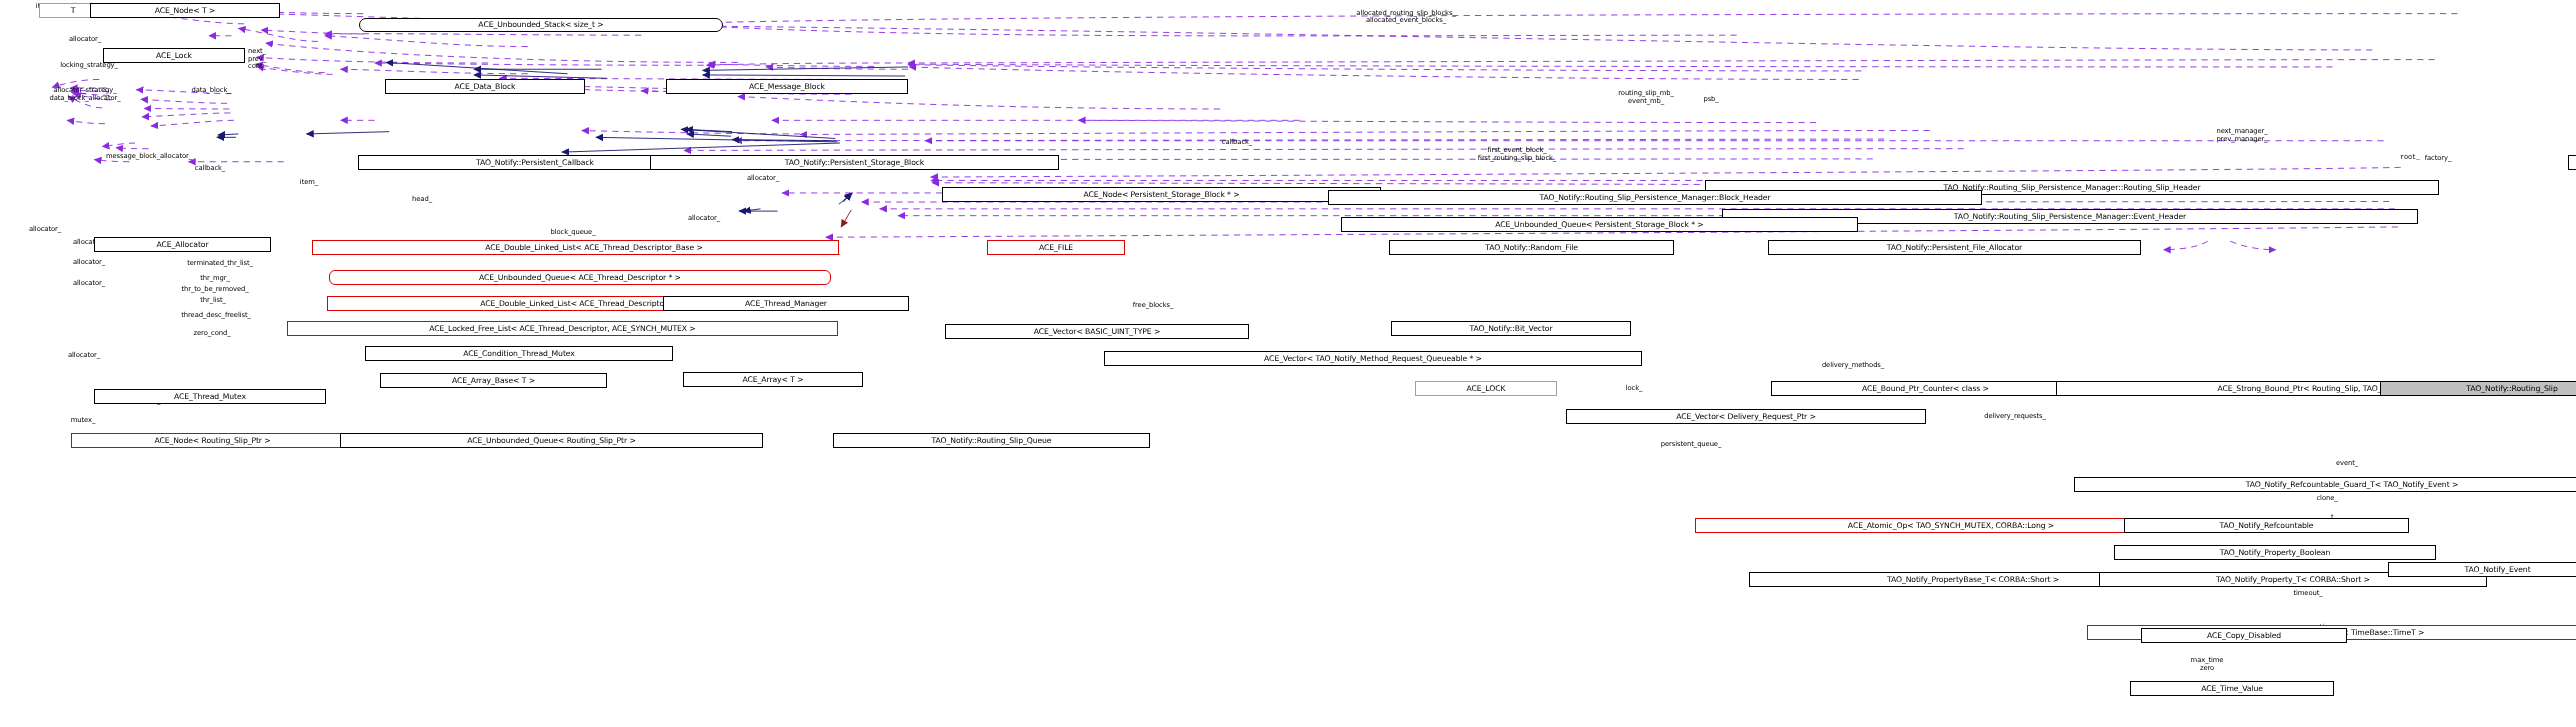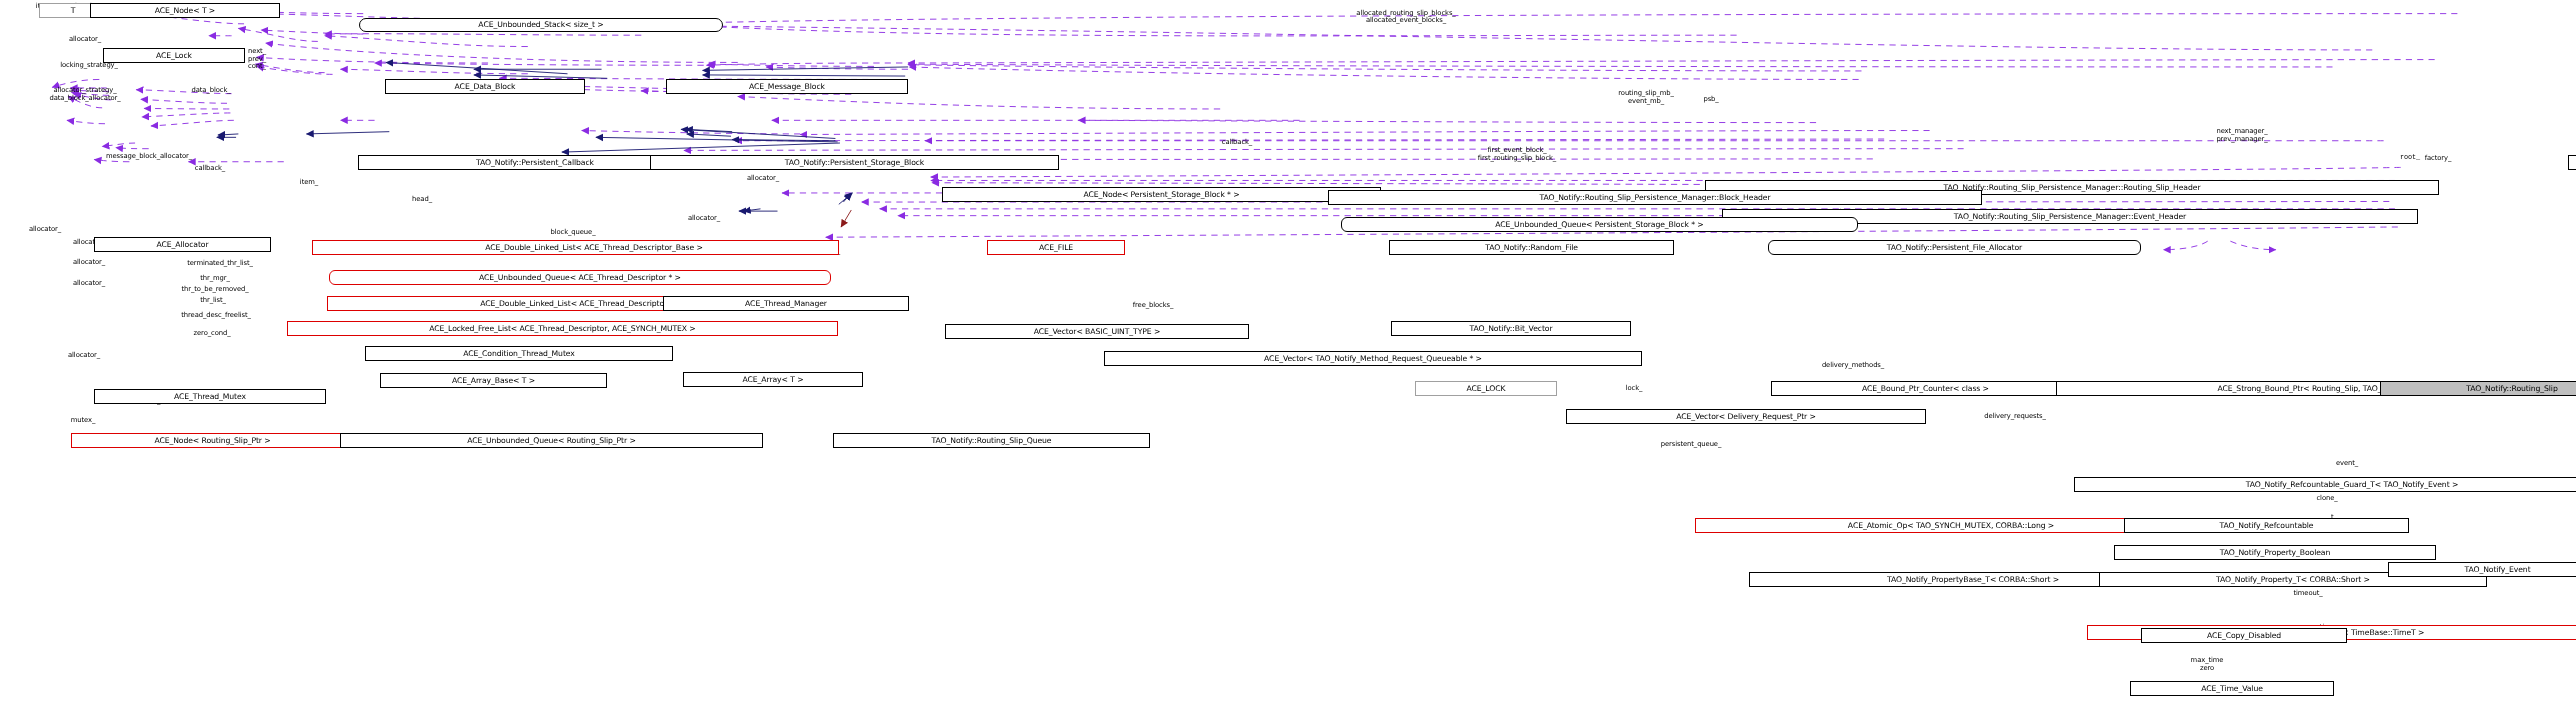--- a/index.html
+++ b/index.html
@@ -198,33 +198,33 @@
       </div>
       <div class="node" style="left: 1705px; top: 180px; width: 734px; height: 14.8px;">
         <span>TAO_Notify::Routing_Slip_Persistence_Manager::Routing_Slip_Header</span>
       </div>
       <div class="node" style="left: 1328px; top: 190px; width: 654px; height: 14.8px;">
         <span>TAO_Notify::Routing_Slip_Persistence_Manager::Block_Header</span>
       </div>
       <div class="node" style="left: 1722px; top: 209px; width: 696px; height: 14.8px;">
         <span>TAO_Notify::Routing_Slip_Persistence_Manager::Event_Header</span>
       </div>
-      <div class="node" style="left: 1341px; top: 217px; width: 517px; height: 14.8px; border-radius: 6px;">
+      <div class="node" style="left: 1341px; top: 217px; width: 517px; height: 14.8px;">
         <span>ACE_Unbounded_Queue&lt; Persistent_Storage_Block * &gt;</span>
       </div>
       <div class="node" style="left: 94px; top: 237px; width: 177px; height: 14.8px;">
         <span>ACE_Allocator</span>
       </div>
       <div class="node red" style="left: 987px; top: 240px; width: 138px; height: 14.8px;">
         <span>ACE_FILE</span>
       </div>
       <div class="node" style="left: 1389px; top: 240px; width: 285px; height: 14.8px;">
         <span>TAO_Notify::Random_File</span>
       </div>
-      <div class="node" style="left: 1768px; top: 240px; width: 373px; height: 14.8px; border-radius: 6px;">
+      <div class="node" style="left: 1768px; top: 240px; width: 373px; height: 14.8px;">
         <span>TAO_Notify::Persistent_File_Allocator</span>
       </div>
       <div class="node red" style="left: 312px; top: 240px; width: 527px; height: 14.8px; padding-left: 41px;">
         <span>ACE_Double_Linked_List&lt; ACE_Thread_Descriptor_Base &gt;</span>
       </div>
       <div class="node red" style="left: 329px; top: 270px; width: 502px; height: 14.8px; border-radius: 6px;">
         <span>ACE_Unbounded_Queue&lt; ACE_Thread_Descriptor * &gt;</span>
       </div>
       <div class="node red" style="left: 327px; top: 296px; width: 502px; height: 14.8px;">
         <span>ACE_Double_Linked_List&lt; ACE_Thread_Descriptor &gt;</span>

